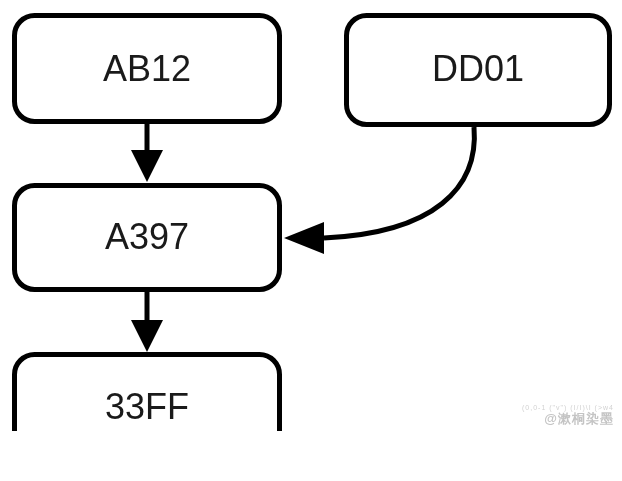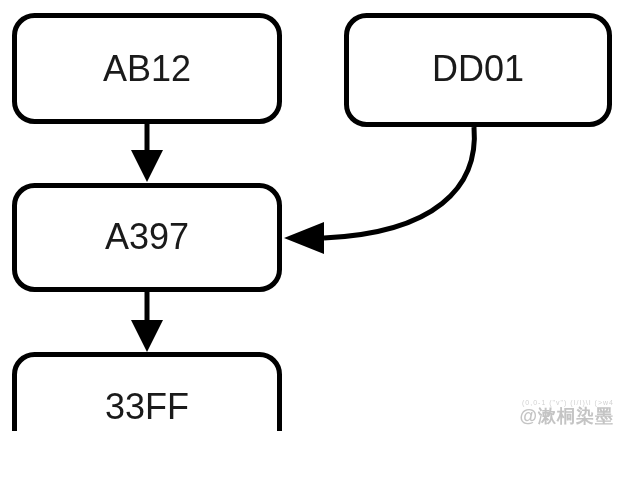--- a/index.html
+++ b/index.html
@@ -57,21 +57,21 @@
   }
   #watermark .wm-small {
     display: block;
     font-size: 7px;
     letter-spacing: 1px;
     color: #d2d2d2;
     margin-bottom: 1px;
   }
   #watermark .wm-main {
     display: block;
-    font-size: 18px;
+    font-size: 13px;
     letter-spacing: 1px;
     color: #c4c4c4;
     font-weight: bold;
   }
 </style>
 </head>
 <body>
 
 <div id="canvas">
 

